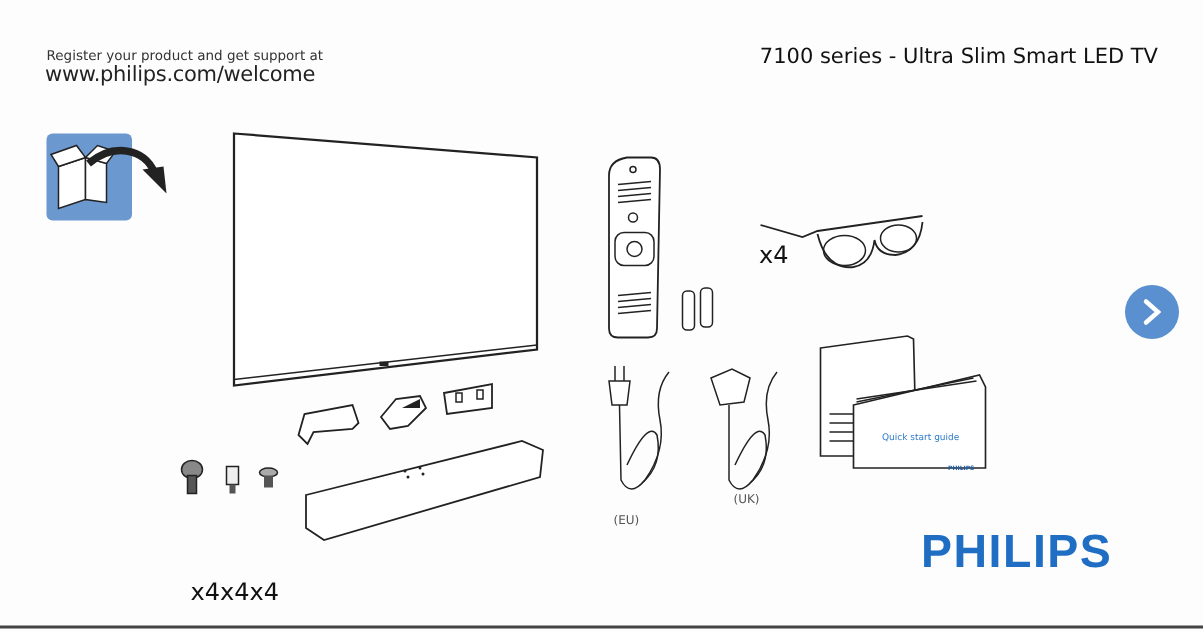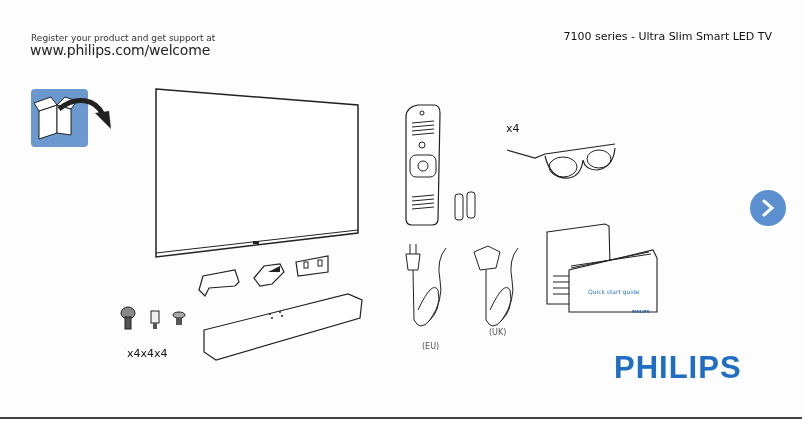--- a/index.html
+++ b/index.html
@@ -1,26 +1,26 @@
 <!DOCTYPE html>
 <html><head>
 <meta charset="utf-8">
 <style>
   html, body { margin:0; padding:0; }
   body { width:802px; height:421px; background:#fdfdfd; position:relative; overflow:hidden;
          font-family:"DejaVu Sans", sans-serif; color:#1a1a1a; }
   .abs { position:absolute; }
   .reg-line { left:31px; top:33px; font-size:9px; color:#333; }
   .reg-url { left:30px; top:42px; font-size:14px; color:#222; letter-spacing:-0.2px; }
-  .series { right:30px; top:30px; font-size:11px; color:#111; }
+  .series { right:30px; top:30px; font-size:14px; color:#111; }
   .unbox { left:31px; top:89px; width:57px; height:58px; background:#6b98cf; border-radius:4px; }
   .unbox-svg { left:31px; top:89px; }
   .next-btn { left:750px; top:190px; width:36px; height:36px; border-radius:50%; background:#5a8fd0;
               display:flex; align-items:center; justify-content:center; cursor:pointer; }
-  .qty { font-size:11px; color:#111; }
+  .qty { font-size:16px; color:#111;margin-top:38px; }
   .plug-label { font-size:8px; color:#555; }
   .logo { left:614px; top:350px; font-size:31px; font-weight:bold; color:#1f6ec4; letter-spacing:1px;
           font-family:"Liberation Sans", sans-serif; }
   .bottom-line { left:0; top:417px; width:802px; height:2px; background:#444; }
   .qsg-text { font-size:6px; color:#2d7cc8; }
   .qsg-logo { font-size:4px; color:#1f5fa8; font-weight:bold; }
 </style>
 </head>
 <body>
 
@@ -113,21 +113,21 @@
   </svg>
 </div>
 
 <svg class="abs" style="left:400px;top:240px" width="55" height="95" viewBox="0 0 55 95">
   <line x1="10" y1="4" x2="10" y2="14" stroke="#222"></line>
     <line x1="16" y1="4" x2="16" y2="14" stroke="#222"></line>
   <path d="M6,14 L20,14 L18,30 L8,30 Z" fill="#fff" stroke="#222"></path>
   <path d="M13,30 L14,80 Q20,92 30,80 Q44,60 40,40 Q36,20 46,8" fill="none" stroke="#222"></path>
   <path d="M18,70 Q32,40 38,50 Q42,70 28,82" fill="none" stroke="#222"></path>
 </svg>
-<div class="abs plug-label" style="left:422px;top:342px">(EU)</div>
+<div class="abs plug-label" style="left:409px;top:342px">(EU)</div>
 <svg class="abs" style="left:470px;top:240px" width="55" height="95" viewBox="0 0 55 95">
   <path d="M4,12 L18,6 L30,12 L26,28 L10,30 Z" fill="#fff" stroke="#222"></path>
   <path d="M16,30 L16,80 Q22,92 32,80 Q46,60 42,40 Q38,20 48,8" fill="none" stroke="#222"></path>
   <path d="M20,70 Q34,40 40,50 Q44,70 30,82" fill="none" stroke="#222"></path>
 </svg>
 <div class="abs plug-label" style="left:489px;top:328px">(UK)</div>
 
 <svg class="abs" style="left:545px;top:222px" width="115" height="95" viewBox="0 0 115 95">
   <path d="M2,10 L60,2 L64,4 L66,82 L2,82 Z" fill="#fff" stroke="#222" stroke-width="1.1"></path>
   <path d="M24,48 L108,28 L112,36 L112,90 L24,90 Z" fill="#fff" stroke="#222" stroke-width="1.1"></path>

